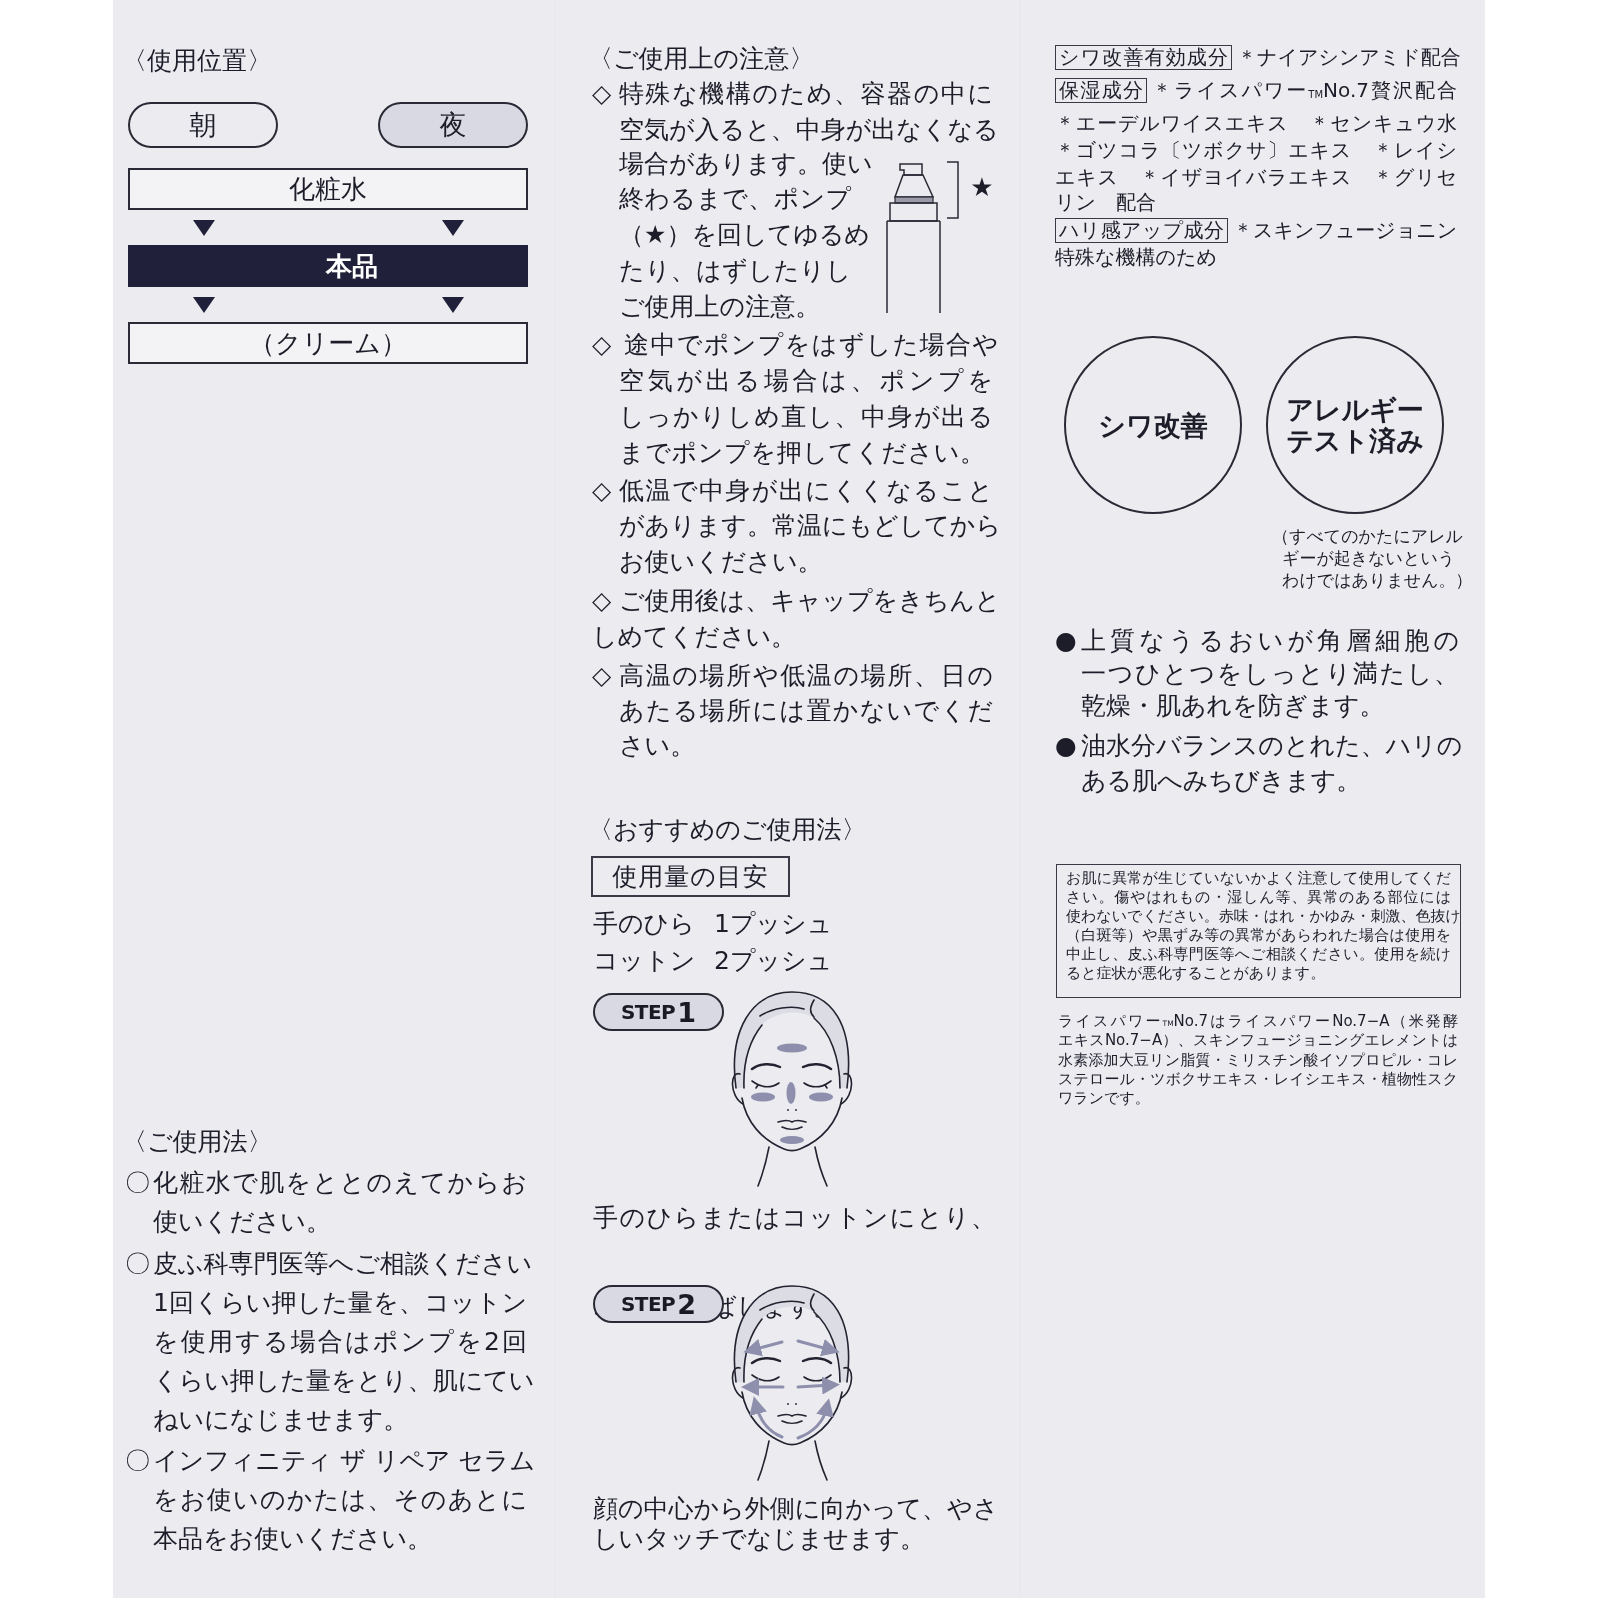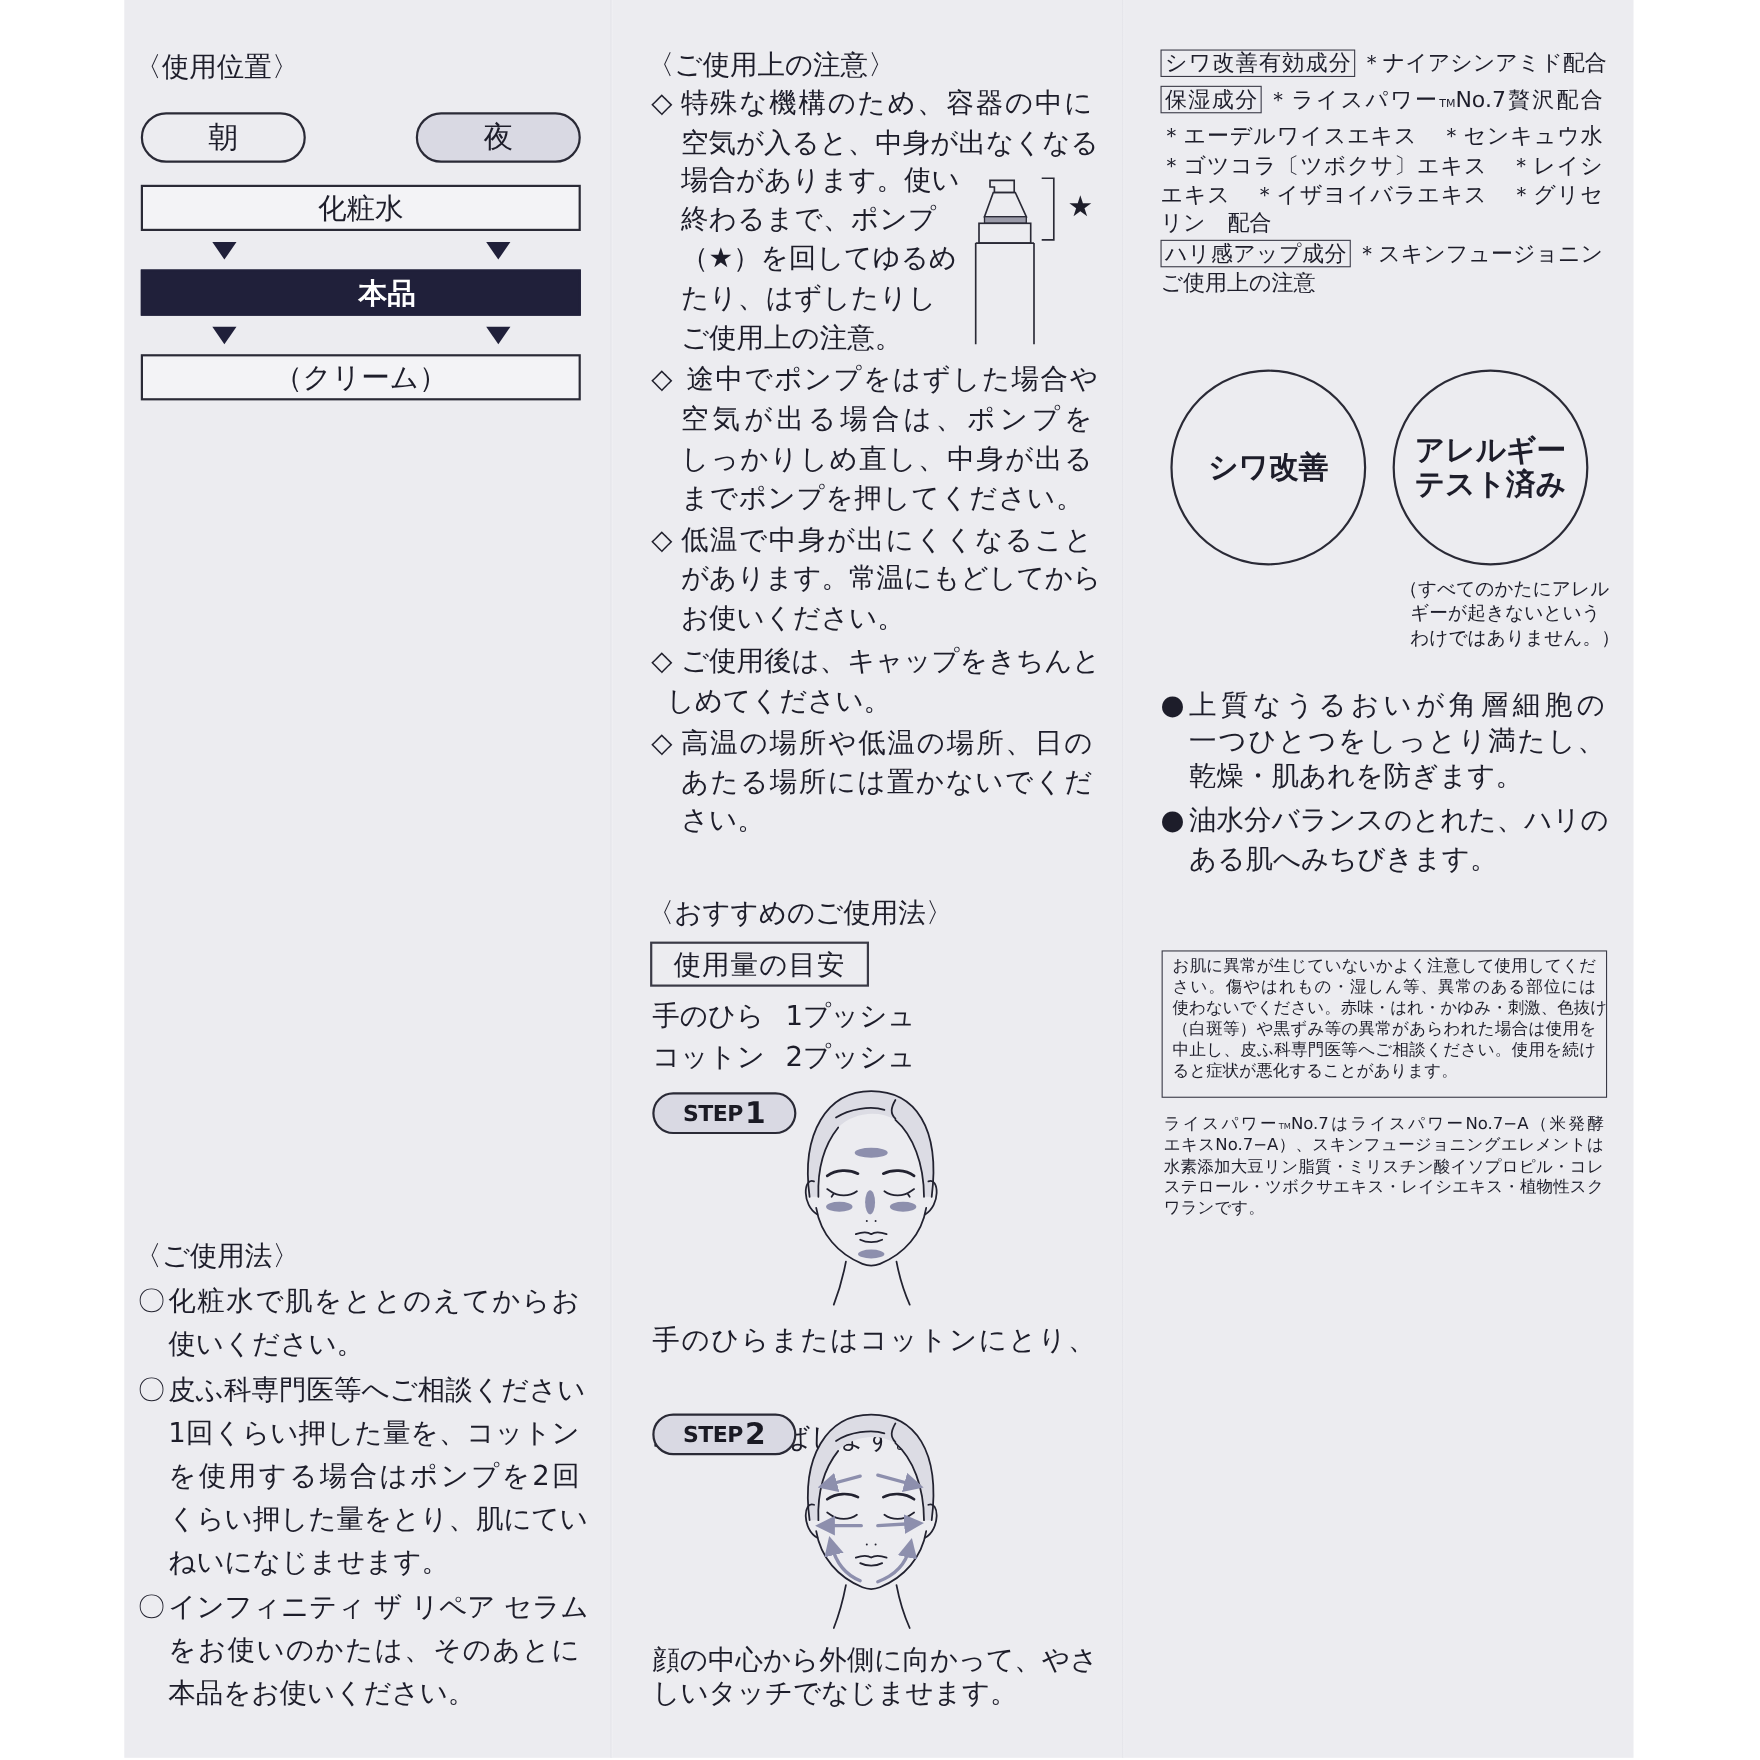--- a/index.html
+++ b/index.html
@@ -157,21 +157,21 @@
   <div class="ln j" style="left:619px;top:399px;width:374px">しっかりしめ直し、中身が出る</div>
   <div class="ln j" style="left:619px;top:435px;width:366px">までポンプを押してください。</div>
 
   <div class="bul" style="left:592px;top:473px">◇</div>
   <div class="ln j" style="left:619px;top:473px;width:374px">低温で中身が出にくくなること</div>
   <div class="ln j" style="left:619px;top:508px;width:374px">があります。常温にもどしてから</div>
   <div class="ln" style="left:619px;top:544px">お使いください。</div>
 
   <div class="bul" style="left:592px;top:583px">◇</div>
   <div class="ln j" style="left:619px;top:583px;width:374px">ご使用後は、キャップをきちんと</div>
-  <div class="ln" style="left:606px;top:619px">しめてください。</div>
+  <div class="ln" style="left:592px;top:619px">しめてください。</div>
 
   <div class="bul" style="left:592px;top:658px">◇</div>
   <div class="ln j" style="left:619px;top:658px;width:374px">高温の場所や低温の場所、日の</div>
   <div class="ln j" style="left:619px;top:693px;width:374px">あたる場所には置かないでくだ</div>
   <div class="ln" style="left:619px;top:728px">さい。</div>
 </section>
 
 <section>
   <div class="ln" style="left:588px;top:812px">〈おすすめのご使用法〉</div>
   <div class="amount-box">
@@ -249,21 +249,21 @@
   <div class="ln j s20" style="left:1152px;top:77px;width:305px">
     <span>＊ライスパワー</span><span class="tm">TM</span><span>No.7贅沢配合</span>
   </div>
   <div class="ln j s20" style="left:1055px;top:110px;width:402px">＊エーデルワイスエキス　＊センキュウ水</div>
   <div class="ln j s20" style="left:1055px;top:137px;width:402px">＊ゴツコラ〔ツボクサ〕エキス　＊レイシ</div>
   <div class="ln j s20" style="left:1055px;top:164px;width:402px">エキス　＊イザヨイバラエキス　＊グリセ</div>
   <div class="ln s20" style="left:1055px;top:189px">リン　配合</div>
 
   <div class="tag" style="left:1055px;top:218px;width:173px">ハリ感アップ成分</div>
   <div class="ln j s20" style="left:1233px;top:217px;width:224px">＊スキンフュージョニン</div>
-  <div class="ln s20" style="left:1055px;top:244px">ご使用上の注意</div>
+  <div class="ln s20" style="left:1055px;top:244px">特殊な機構のため</div>
 </section>
 
 <section>
   <div class="badge" style="left:1064px;top:336px">
     <span>シワ改善</span>
   </div>
   <div class="badge" style="left:1266px;top:336px">
     <span>アレルギー</span>
     <span>テスト済み</span>
   </div>

